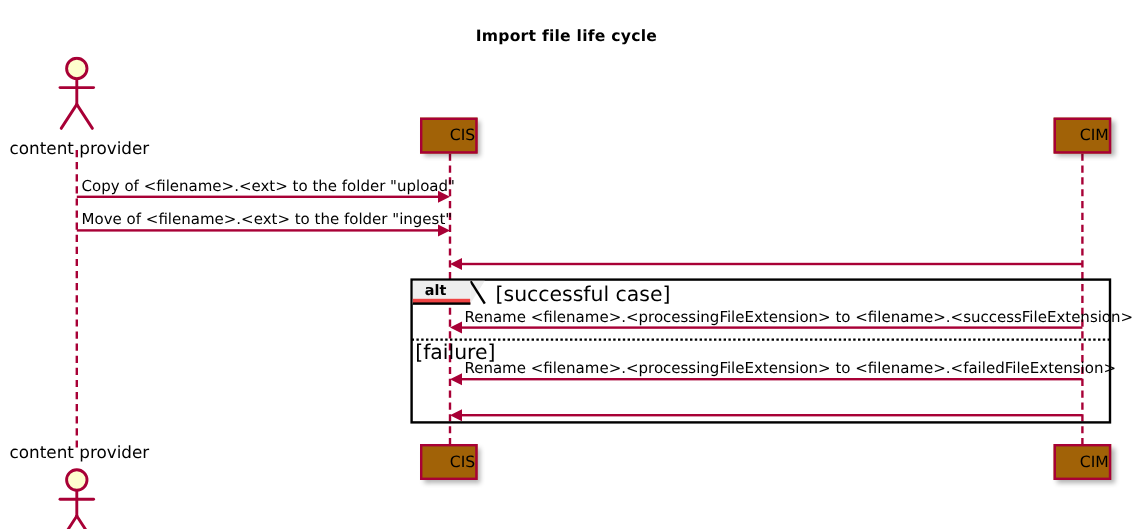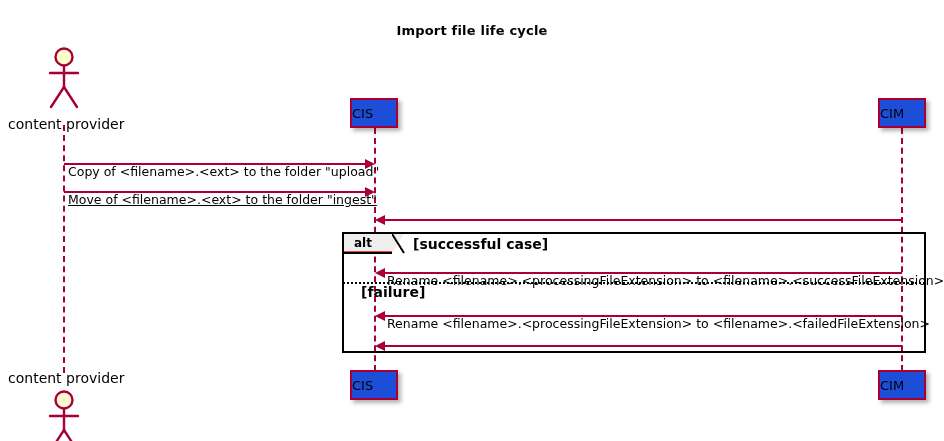--- a/index.html
+++ b/index.html
@@ -33,29 +33,30 @@
   }
   
   .lifeline {
     position: absolute;
     width: 0;
     border-left: 2px dashed #A80036;
   }
   
   .participant-box {
     position: absolute;
-    background: #1d4ed8;
+    background: #a16207;
     border: 2px solid #A80036;
     box-shadow: 3px 3px 4px rgba(0,0,0,0.30);
     display: flex;
     align-items: center;
-    justify-content: flex-start;
+    justify-content: flex-end;
     font-size: 13px;
     color: #000000;
     box-sizing: border-box;
+    padding-left: 15px;
   }
   
   .actor-fig {
     position: absolute;
     width: 42px;
     height: 62px;
   }
   .actor-label {
     position: absolute;
     font-size: 14px;
@@ -78,53 +79,52 @@
     border-left: 10px solid #A80036;
   }
   .arrowhead.left {
     border-right: 10px solid #A80036;
   }
   .msg-label {
     position: absolute;
     font-size: 12.5px;
     color: #000000;
     white-space: nowrap;
-    margin-top: 17px;
   }
   
   .alt-box {
     position: absolute;
     border: 2px solid #000000;
     box-sizing: border-box;
     background: transparent;
   }
   .alt-tab {
     position: absolute;
     background: #EEEEEE;
     border-right: 2px solid #000000;
-    border-bottom: 2px solid #ef4444;
+    border-bottom: 4px solid #ef4444;
     box-sizing: border-box;
   }
   .alt-tab-inner {
     position: absolute;
     left: 0; top: 0;
     width: 100%;
     height: 100%;
     display: flex;
     align-items: center;
     padding-left: 10px;
     box-sizing: border-box;
     font-size: 12px;
     font-weight: bold;
     color: #000000;
   }
   .guard-label {
     position: absolute;
-    font-size: 14px;
-    font-weight: bold;
+    font-size: 17px;
+    font-weight: normal;
     color: #000000;
     white-space: nowrap;
   }
   .alt-divider {
     position: absolute;
     height: 0;
     border-top: 2px dotted #000000;
   }
 </style>
 </head>
@@ -175,21 +175,21 @@
     <span>CIM</span>
   </div>
   <div class="participant-box" style="left:878px; top:355px; width:48px; height:30px;">
     <span>CIM</span>
   </div>
 
   <div class="msg-label" style="left:68px; top:132px;">Copy of &lt;filename&gt;.&lt;ext&gt; to the folder "upload"</div>
   <div class="msg" style="left:64px; top:148px; width:301px;"></div>
   <div class="arrowhead right" style="left:365px; top:144px;"></div>
 
-  <div class="msg-label" style="left:68px; top:160px;text-decoration:underline;">Move of &lt;filename&gt;.&lt;ext&gt; to the folder "ingest"</div>
+  <div class="msg-label" style="left:68px; top:160px;">Move of &lt;filename&gt;.&lt;ext&gt; to the folder "ingest"</div>
   <div class="msg" style="left:64px; top:176px; width:301px;"></div>
   <div class="arrowhead right" style="left:365px; top:172px;"></div>
 
   <div class="msg" style="left:385px; top:204px; width:517px;"></div>
   <div class="arrowhead left" style="left:375px; top:200px;"></div>
 
   <div class="alt-box" style="left:342px; top:217px; width:584px; height:121px;"></div>
 
   <div class="alt-tab" style="left:344px; top:219px; width:48px; height:19px; border-right:none;">
     <div class="alt-tab-inner">alt</div>
@@ -202,21 +202,21 @@
   <div style="position:absolute; left:344px; top:237px; width:48px; height:2px; background:#000000;"></div>
 
   <div class="guard-label" style="left:413px; top:221px;">[successful case]</div>
 
   <div class="msg-label" style="left:387px; top:241px;">Rename &lt;filename&gt;.&lt;processingFileExtension&gt; to &lt;filename&gt;.&lt;successFileExtension&gt;</div>
   <div class="msg" style="left:385px; top:257px; width:517px;"></div>
   <div class="arrowhead left" style="left:375px; top:253px;"></div>
 
   <div class="alt-divider" style="left:343px; top:267px; width:582px;"></div>
 
-  <div class="guard-label" style="left:346px; top:269px;margin-left:15px;">[failure]</div>
+  <div class="guard-label" style="left:346px; top:269px;">[failure]</div>
 
   <div class="msg-label" style="left:387px; top:284px;">Rename &lt;filename&gt;.&lt;processingFileExtension&gt; to &lt;filename&gt;.&lt;failedFileExtension&gt;</div>
   <div class="msg" style="left:385px; top:300px; width:517px;"></div>
   <div class="arrowhead left" style="left:375px; top:296px;"></div>
 
   <div class="msg" style="left:385px; top:330px; width:517px;"></div>
   <div class="arrowhead left" style="left:375px; top:326px;"></div>
 
 </div>
 

